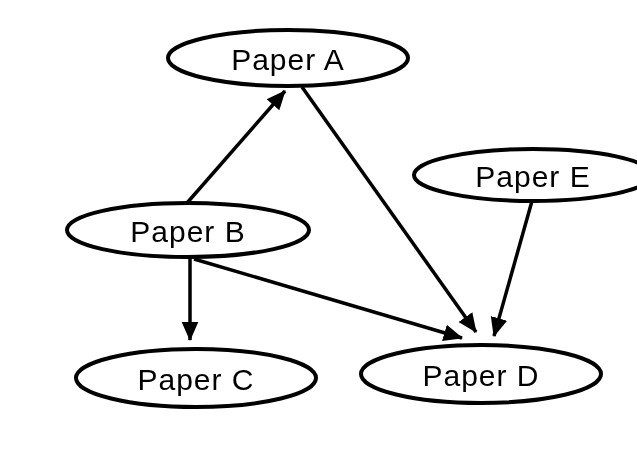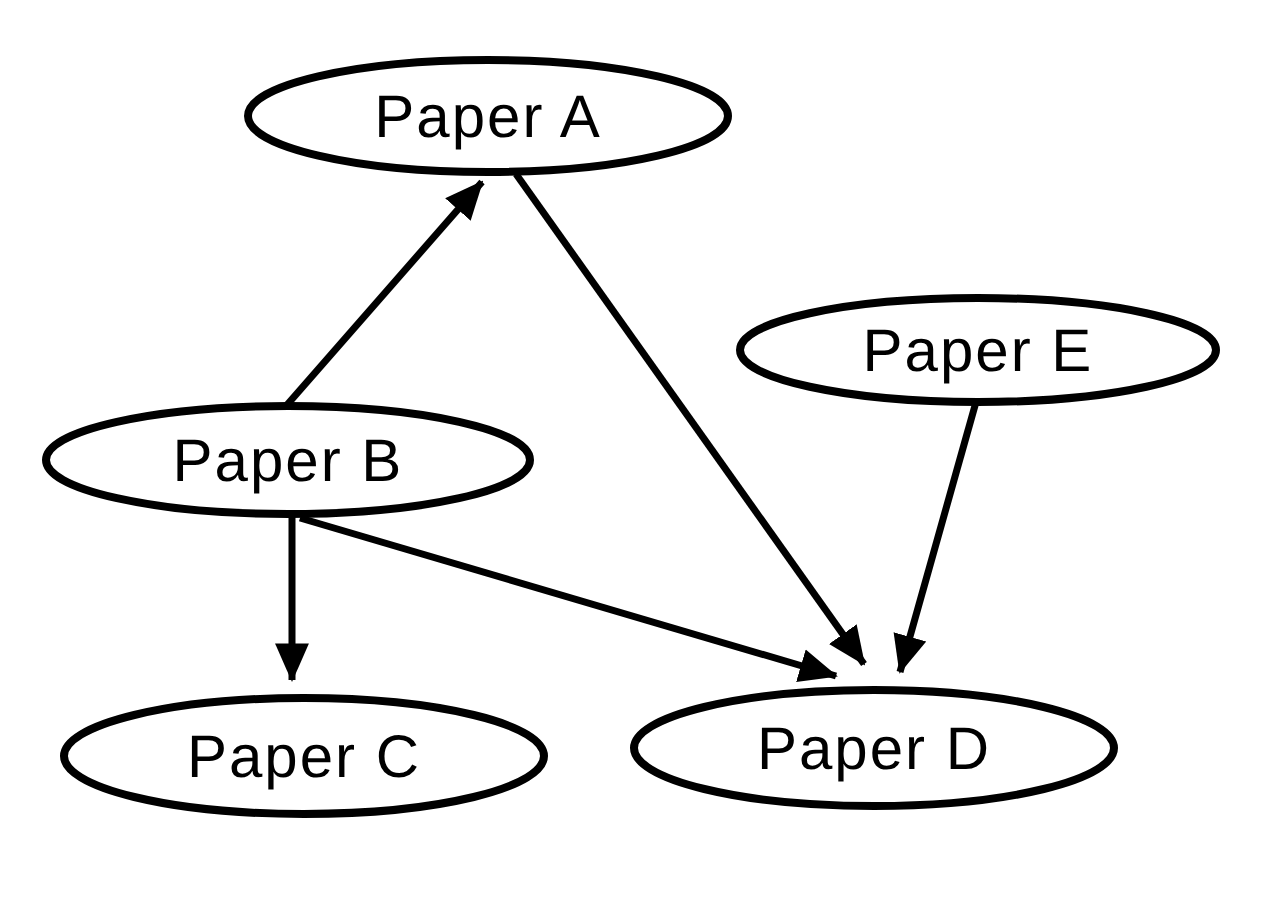--- a/index.html
+++ b/index.html
@@ -8,20 +8,21 @@
     background: #ffffff;
     width: 637px;
     height: 450px;
     overflow: hidden;
     font-family: "Liberation Sans", sans-serif;
   }
   .diagram-wrap {
     width: 528px;
     height: 450px;
     position: relative;
+    padding-left: 44px;
   }
   svg {
     display: block;
   }
   .node-label {
     font-family: "Liberation Sans", sans-serif;
     font-size: 30px;
     font-weight: 500;
     letter-spacing: 1px;
     user-select: none;

